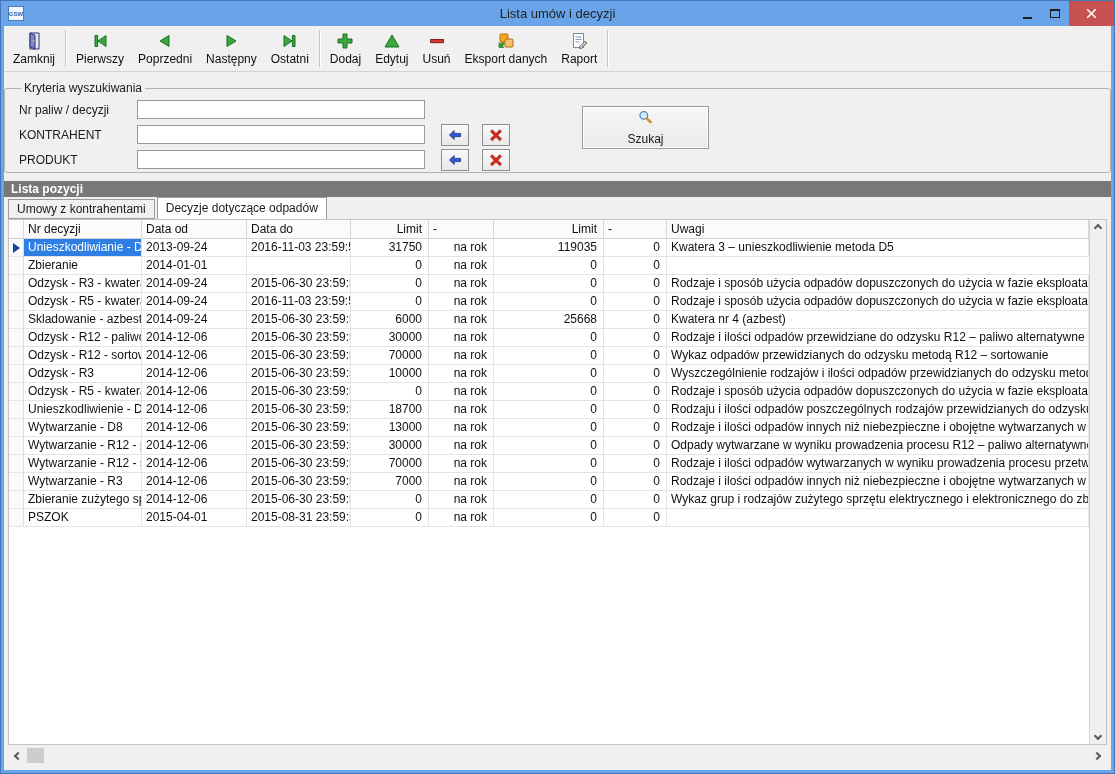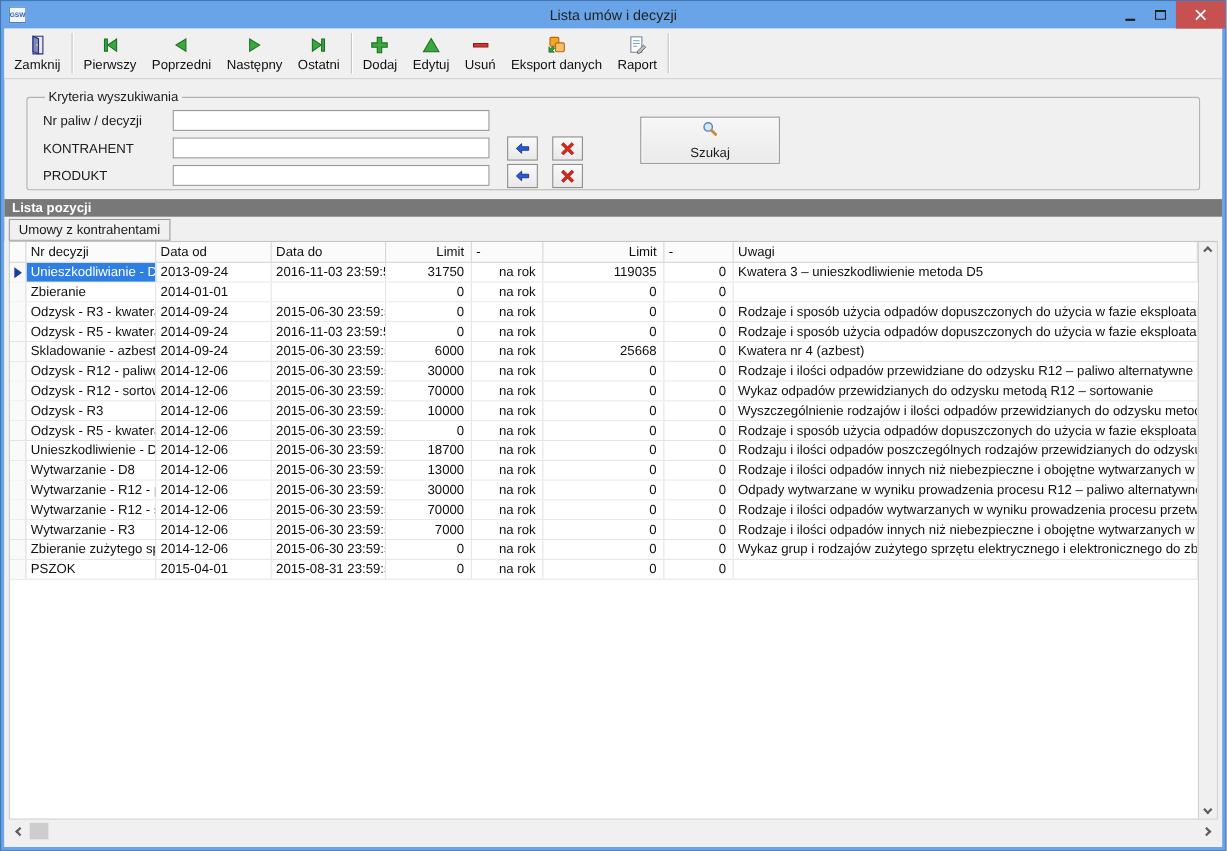--- a/index.html
+++ b/index.html
@@ -22,21 +22,21 @@
   
   .content{flex:1;margin:0 3px 3px;background:#f0f0f0;display:flex;flex-direction:column;min-height:0;}
 
   
   .toolbar{flex:0 0 46px;display:flex;align-items:stretch;padding:1px 2px;background:#f0f0f0;border-bottom:1px solid #d2d2d2;}
   .tbtn{display:flex;flex-direction:column;align-items:center;justify-content:center;gap:1px;padding:1px 7px;font-size:12px;color:#101010;cursor:default;}
   .tbtn svg{width:20px;height:20px;display:block;}
   .tsep{width:1px;background:#c6c6c6;margin:3px 3px;box-shadow:1px 0 0 #ffffff;}
 
   
-  .criteria{position:relative;flex:0 0 104px;padding:9px 20px 0;}
+  .criteria{position:relative;flex:0 0 104px;padding:9px 0 0;}
   fieldset.crit{border:1px solid #b2b2b2;border-radius:3px;margin:0;padding:2px 0 4px 14px;height:92px;}
   fieldset.crit legend{font-size:12px;color:#1a1a1a;padding:0 3px;margin-left:2px;}
   .crow{display:flex;align-items:center;height:25px;}
   .clabel{width:118px;font-size:12px;color:#1a1a1a;}
   .cinput{width:288px;height:19px;border:1px solid #999999;background:#fff;font:12px "Liberation Sans",sans-serif;padding:0 3px;outline:none;}
   .mini-btn{width:28px;height:22px;border:1px solid #8f8f8f;background:linear-gradient(#f9f9f9,#e9e9e9);
     display:flex;align-items:center;justify-content:center;padding:0;}
   .mini-btn svg{width:16px;height:16px;display:block;}
   .mb1{margin-left:16px;} .mb2{margin-left:13px;}
   .search-btn{position:absolute;left:578px;top:34px;width:127px;height:43px;border:1px solid #9a9a9a;
@@ -218,20 +218,21 @@
             <path d="M11.5 11l4.5 4.5" stroke="#c98a3a" stroke-width="3" stroke-linecap="round"></path>
           </svg>
         <span>Szukaj</span>
       </button>
     </div>
 
     <div class="listbar">Lista pozycji</div>
 
     <div class="tabstrip">
       <div class="tab">Umowy z kontrahentami</div>
+      <div class="tab active">Decyzje dotyczące odpadów</div>
     </div>
 
     <div class="tabpage">
       <div class="gridwrap">
         <div class="gridmain">
           <div class="grid-header">
               <div class="cell h marker"></div>
               <div class="cell h c0 ">Nr decyzji</div>
               <div class="cell h c1 ">Data od</div>
               <div class="cell h c2 ">Data do</div>

